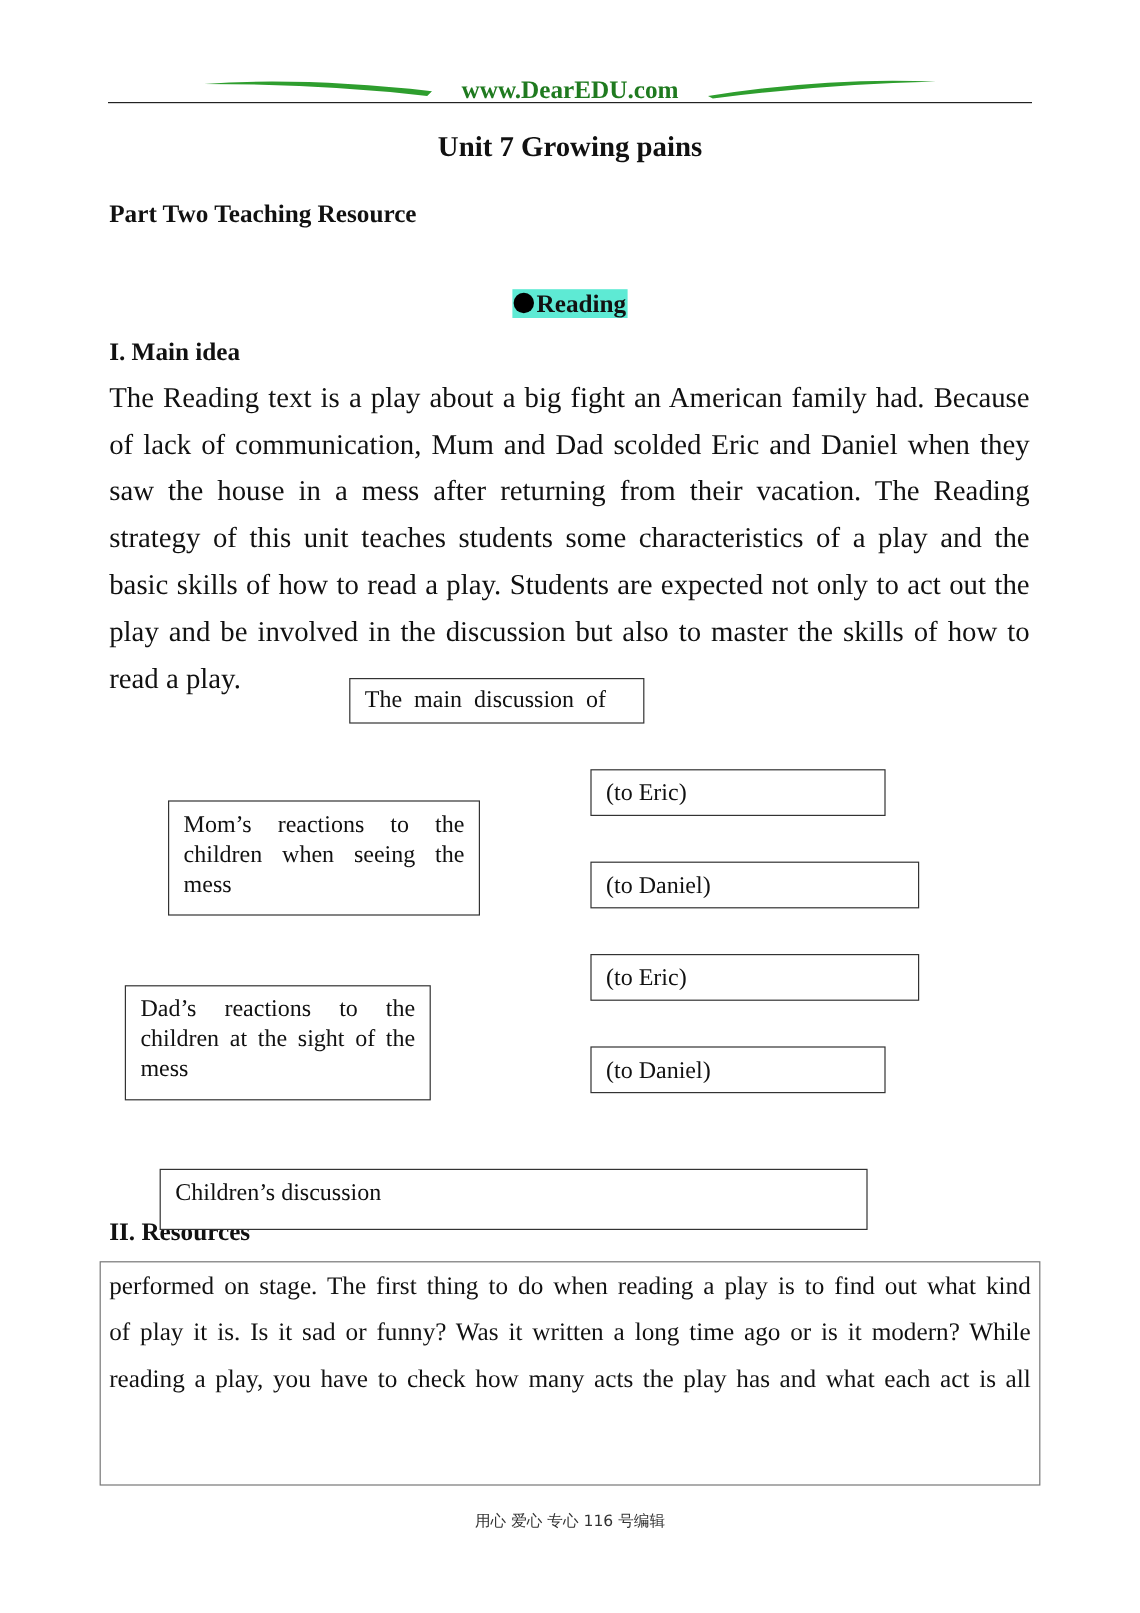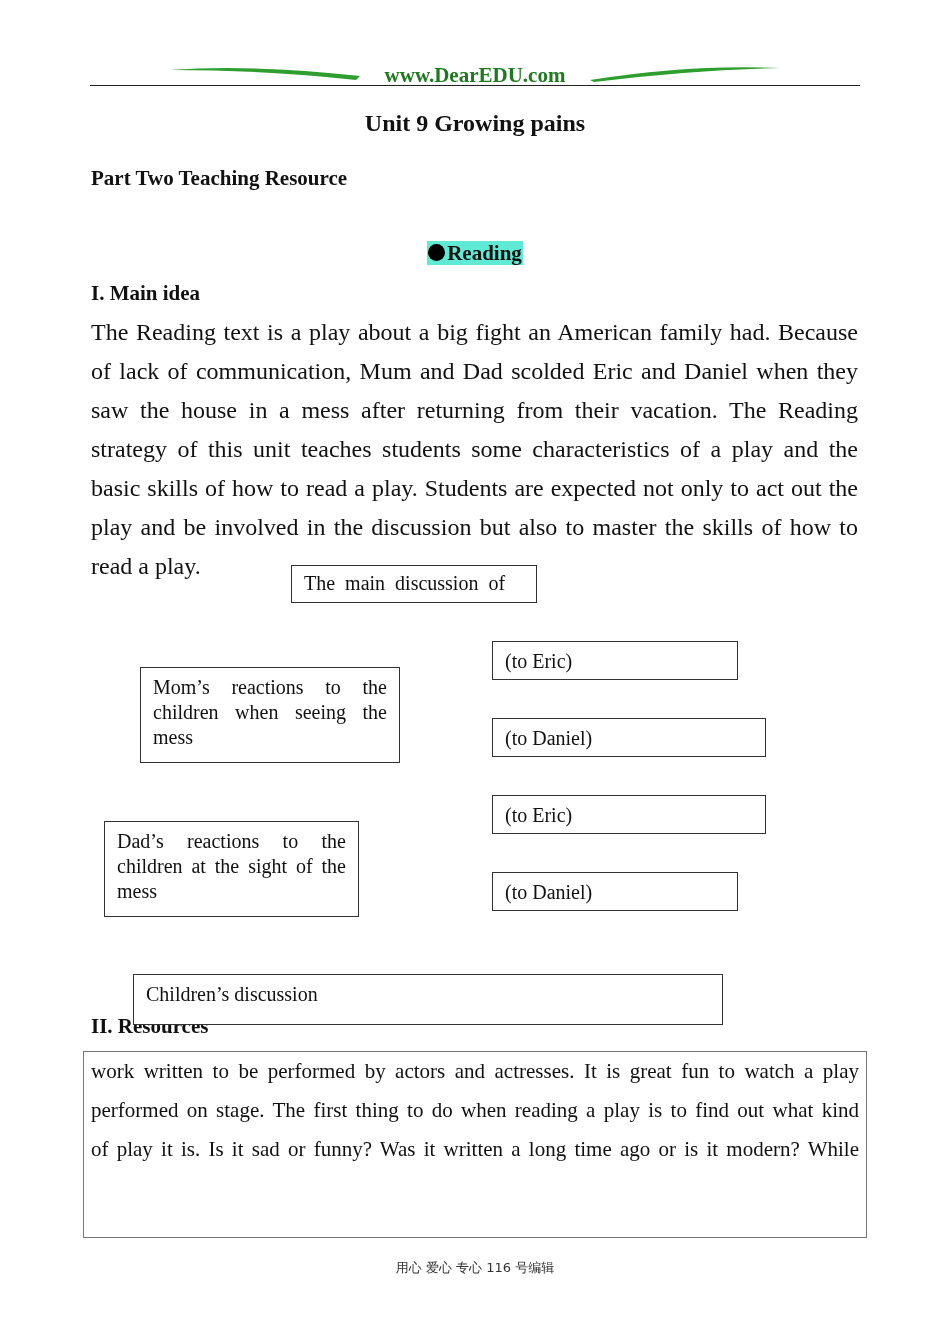--- a/index.html
+++ b/index.html
@@ -36,21 +36,21 @@
 
 <div class="abs logo">
   <svg viewBox="0 0 610 26" preserveAspectRatio="none">
     <path d="M0 8 Q80 2 190 14 L186 18 Q100 8 0 8 Z" fill="#2e9e2e"></path>
     <path d="M610 6 Q520 2 420 18 L424 20 Q520 8 610 6 Z" fill="#2e9e2e"></path>
     <text x="305" y="20" text-anchor="middle" font-family="Liberation Serif, serif" font-weight="bold" font-size="21" fill="#1f7a1f">www.DearEDU.com</text>
   </svg>
 </div>
 <div class="abs header-rule"></div>
 
-<div class="abs title">Unit 9 Growing pains</div>
+<div class="abs title">Unit 7 Growing pains</div>
 <div class="abs part">Part Two Teaching Resource</div>
 
 <div class="abs reading">
   <span class="hl"><span class="bullet"></span><span>Reading</span></span>
 </div>
 
 <div class="abs h-main">I. Main idea</div>
 <div class="abs para">The Reading text is a play about a big fight an American family had. Because of lack of communication, Mum and Dad scolded Eric and Daniel when they saw the house in a mess after returning from their vacation. The Reading strategy of this unit teaches students some characteristics of a play and the basic skills of how to read a play. Students are expected not only to act out the play and be involved in the discussion but also to master the skills of how to read a play.</div>
 
 <div class="abs box b-main">The main discussion of</div>
@@ -58,18 +58,18 @@
 <div class="abs box just b-dad">Dad’s reactions to the children at the sight of the mess</div>
 <div class="abs box b-r1">(to Eric)</div>
 <div class="abs box b-r2">(to Daniel)</div>
 <div class="abs box b-r3">(to Eric)</div>
 <div class="abs box b-r4">(to Daniel)</div>
 
 <div class="abs h-res">II. Resources</div>
 <div class="abs box b-children">Children’s discussion</div>
 
 <div class="abs res-box">
-  <p>work written to be performed by actors and actresses. It is great fun to watch a play</p>
   <p>performed on stage. The first thing to do when reading a play is to find out what kind</p>
   <p>of play it is. Is it sad or funny? Was it written a long time ago or is it modern? While</p>
+  <p>reading a play, you have to check how many acts the play has and what each act is all</p>
 </div>
 
 <div class="abs footer">用心 爱心 专心  116 号编辑</div>
 
 </body></html>

